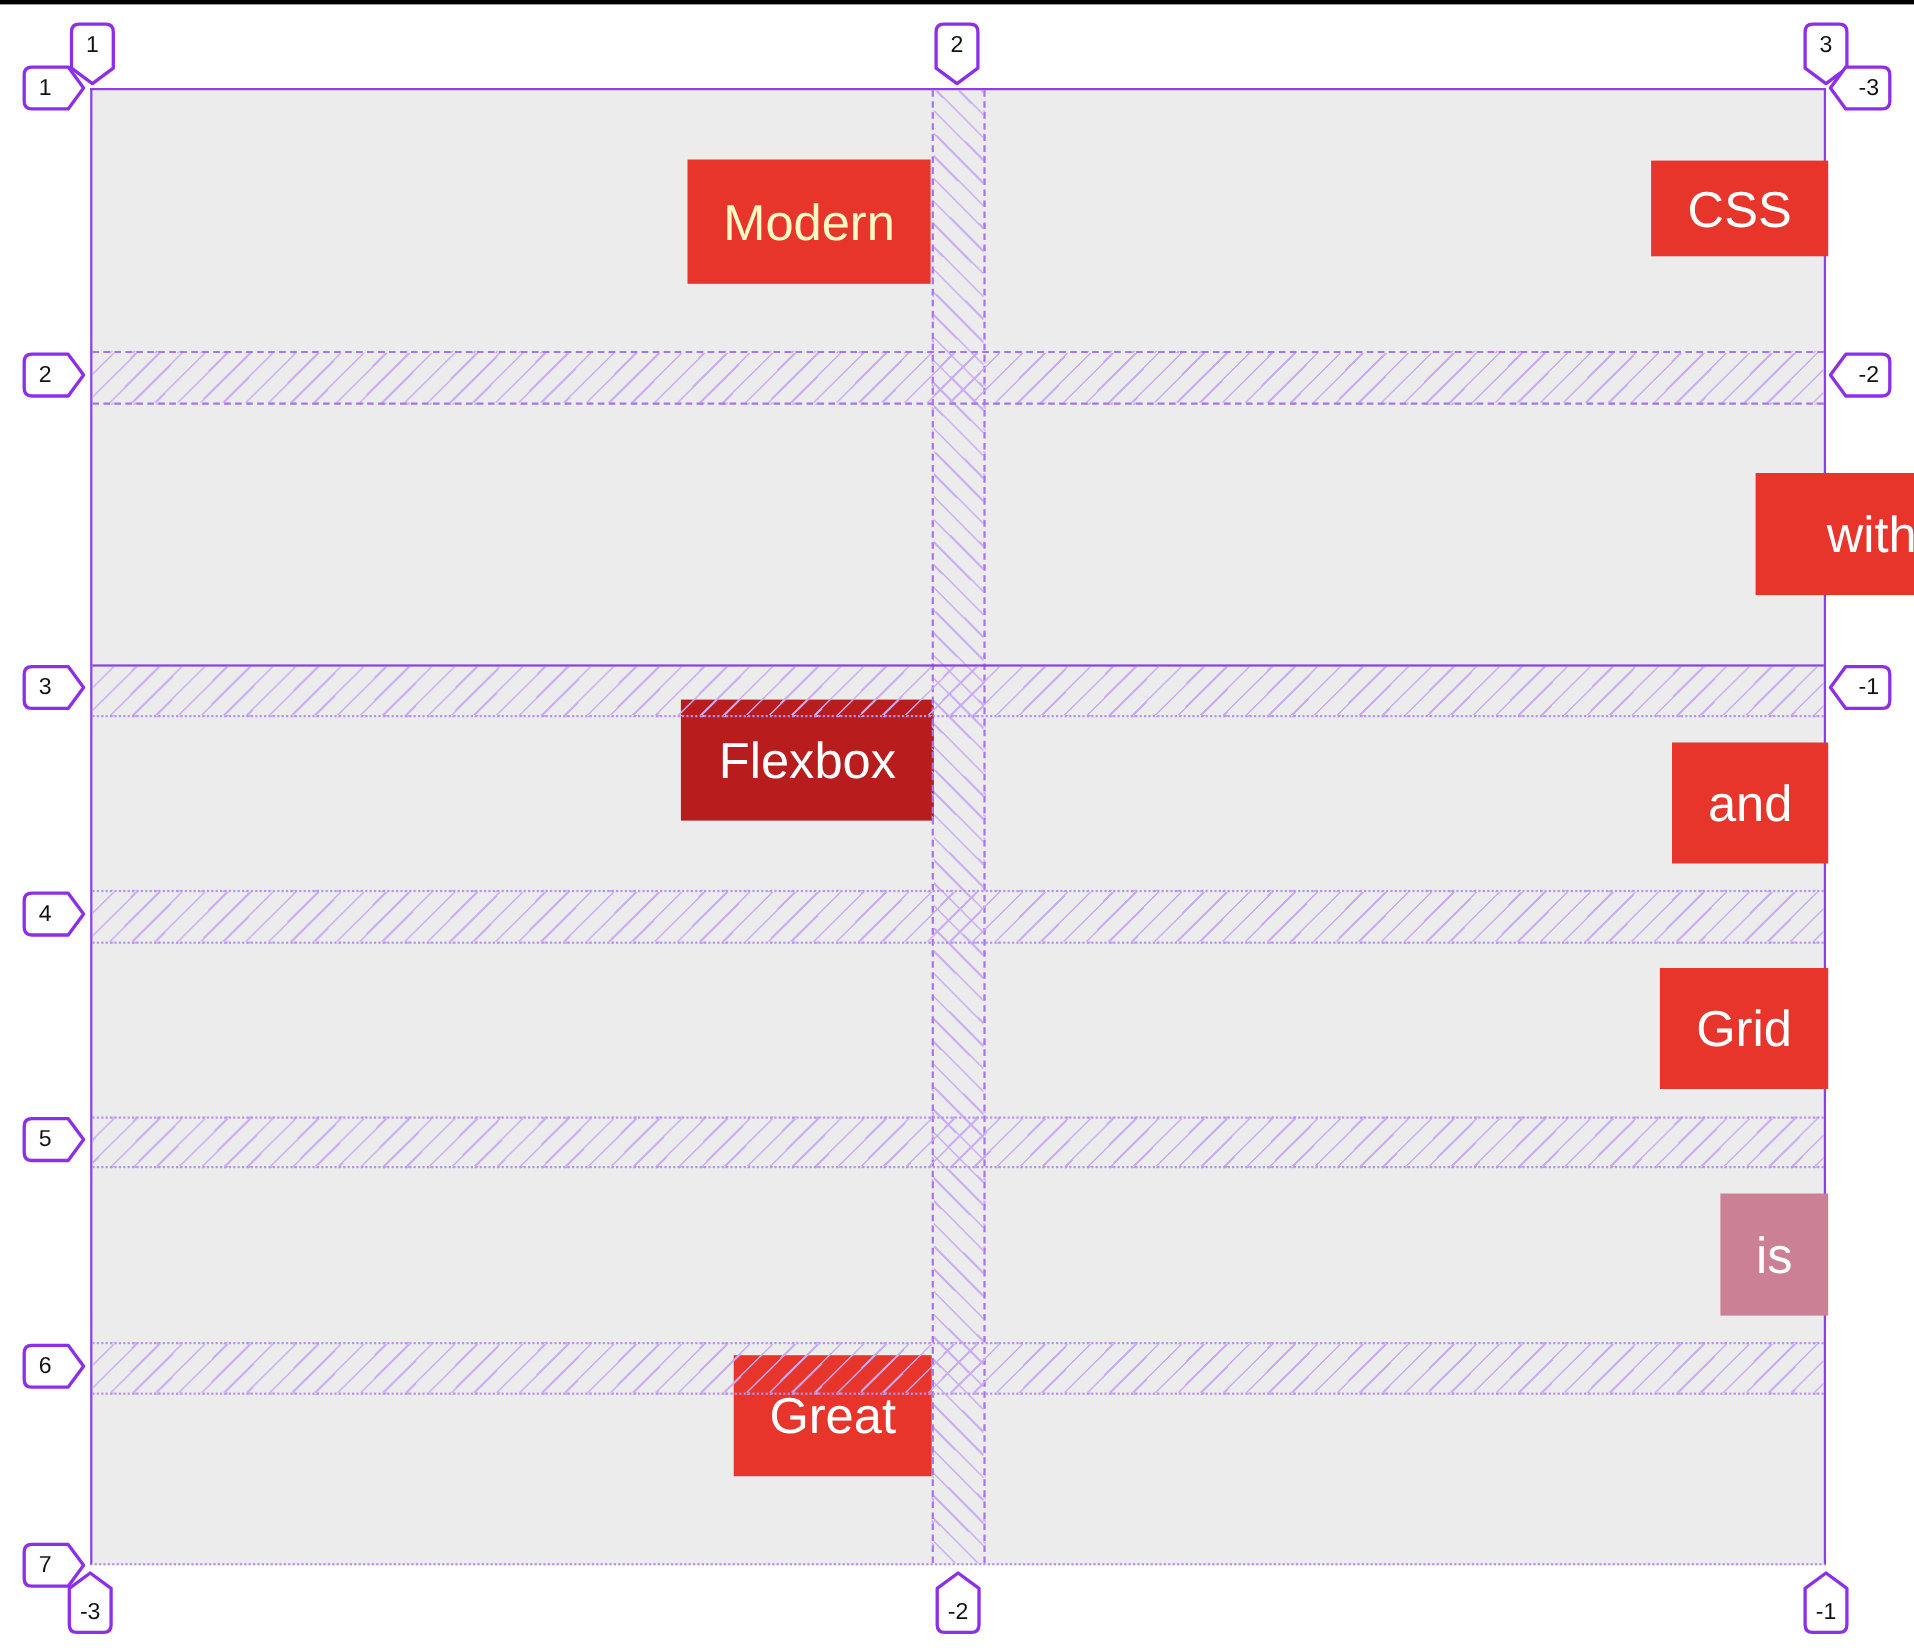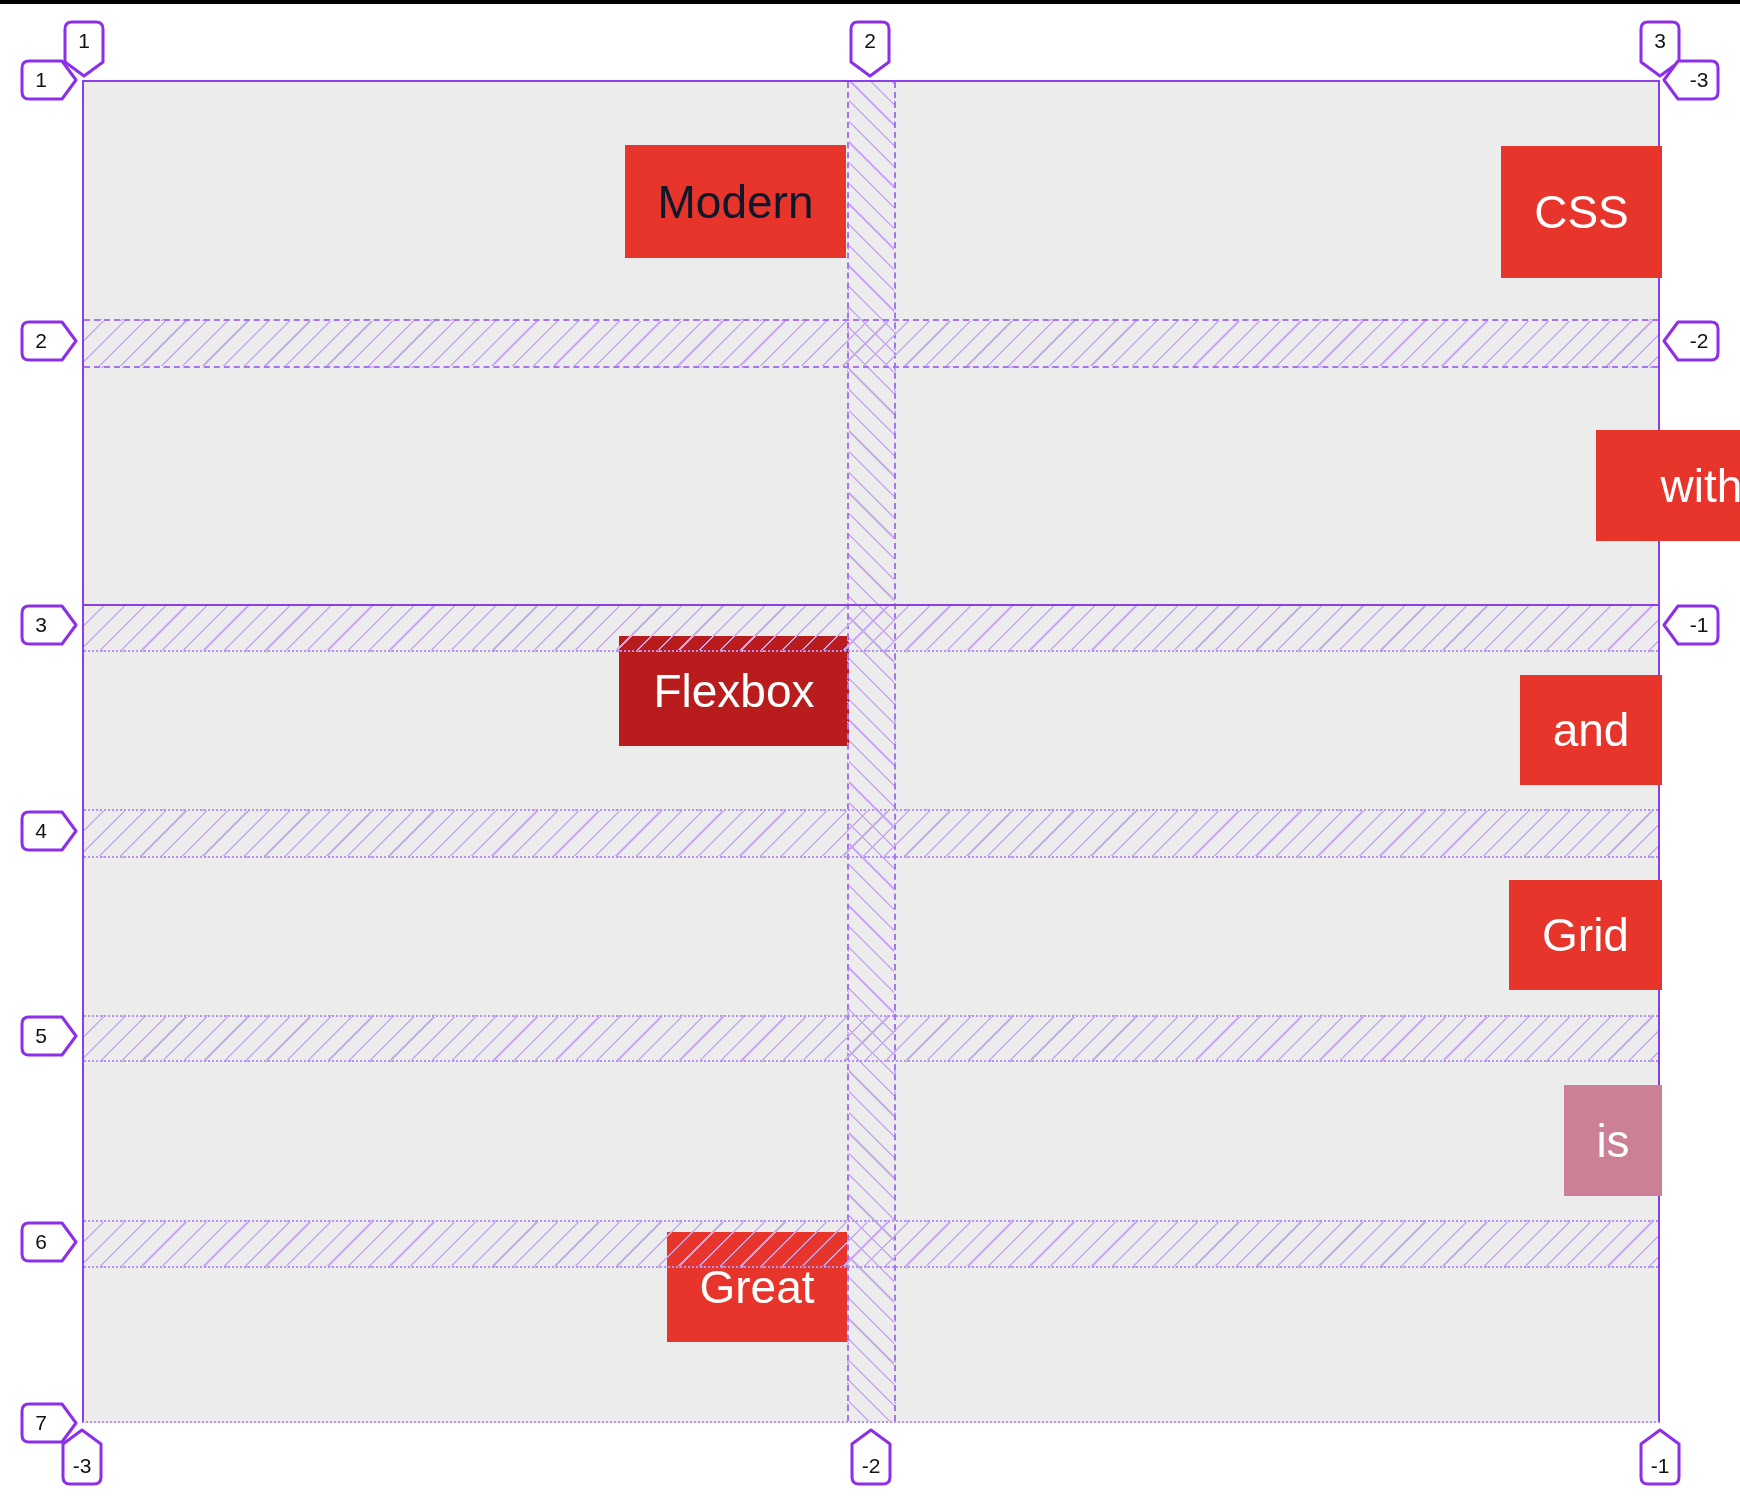--- a/index.html
+++ b/index.html
@@ -72,24 +72,24 @@
   .dir-right .lbl-num{left:0;top:0;width:44px;height:44px;}
   .dir-left  .lbl-num{right:0;top:0;width:44px;height:44px;}
 </style>
 </head>
 <body style="background: rgb(255, 255, 255);">
 
 <div class="top-edge-bar" style="background: rgb(0, 0, 0);"></div>
 
 <div class="grid-overlay">
 
-  <div class="grid-item" style="left: 541px; top: 63px; width: 221px; height: 113px; background: rgb(232, 53, 43); color: #0f172a;">
+  <div class="grid-item" style="left: 541px; top: 63px; width: 221px; height: 113px; background: rgb(232, 53, 43); color: #fef9c3;">
     <span>Modern</span>
   </div>
-  <div class="grid-item" style="left: 1417px; top: 64px; width: 161px; height: 132px; background: rgb(232, 53, 43); color: rgb(255, 255, 255);">
+  <div class="grid-item" style="left: 1417px; top: 64px; width: 161px; height: 87px; background: rgb(232, 53, 43); color: rgb(255, 255, 255);">
     <span>CSS</span>
   </div>
   <div class="grid-item" style="left: 1512px; top: 348px; width: 147px; height: 111px; background: rgb(232, 53, 43); color: rgb(255, 255, 255); padding-left: 32px;">
     <span>with</span>
   </div>
   <div class="grid-item" style="left: 535px; top: 554px; width: 230px; height: 110px; background: #b91c1c; color: rgb(255, 255, 255);">
     <span>Flexbox</span>
   </div>
   <div class="grid-item" style="left: 1436px; top: 593px; width: 142px; height: 110px; background: rgb(232, 53, 43); color: rgb(255, 255, 255);">
     <span>and</span>

